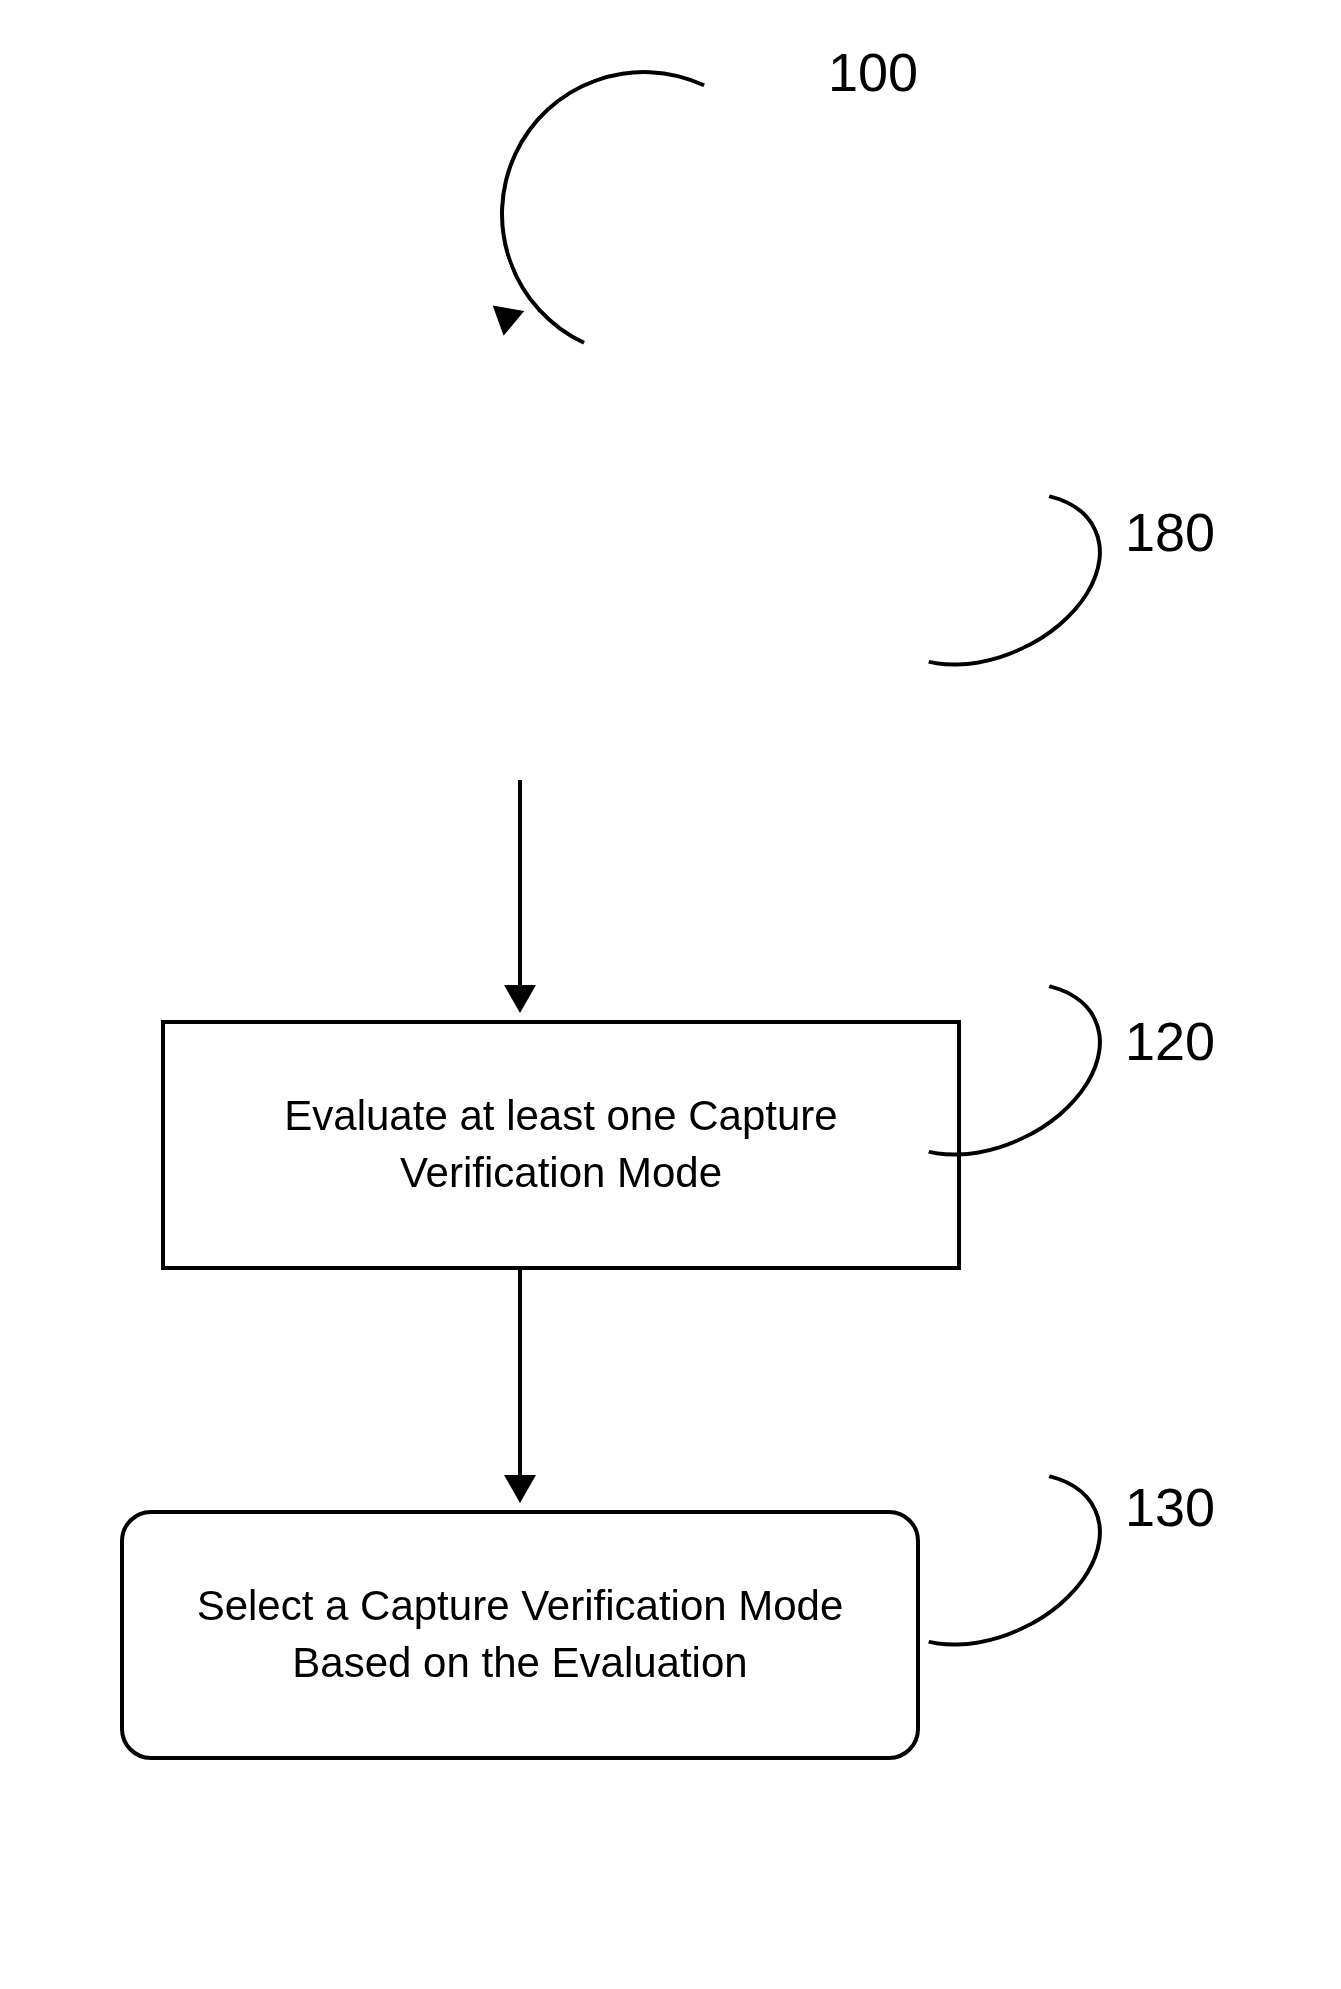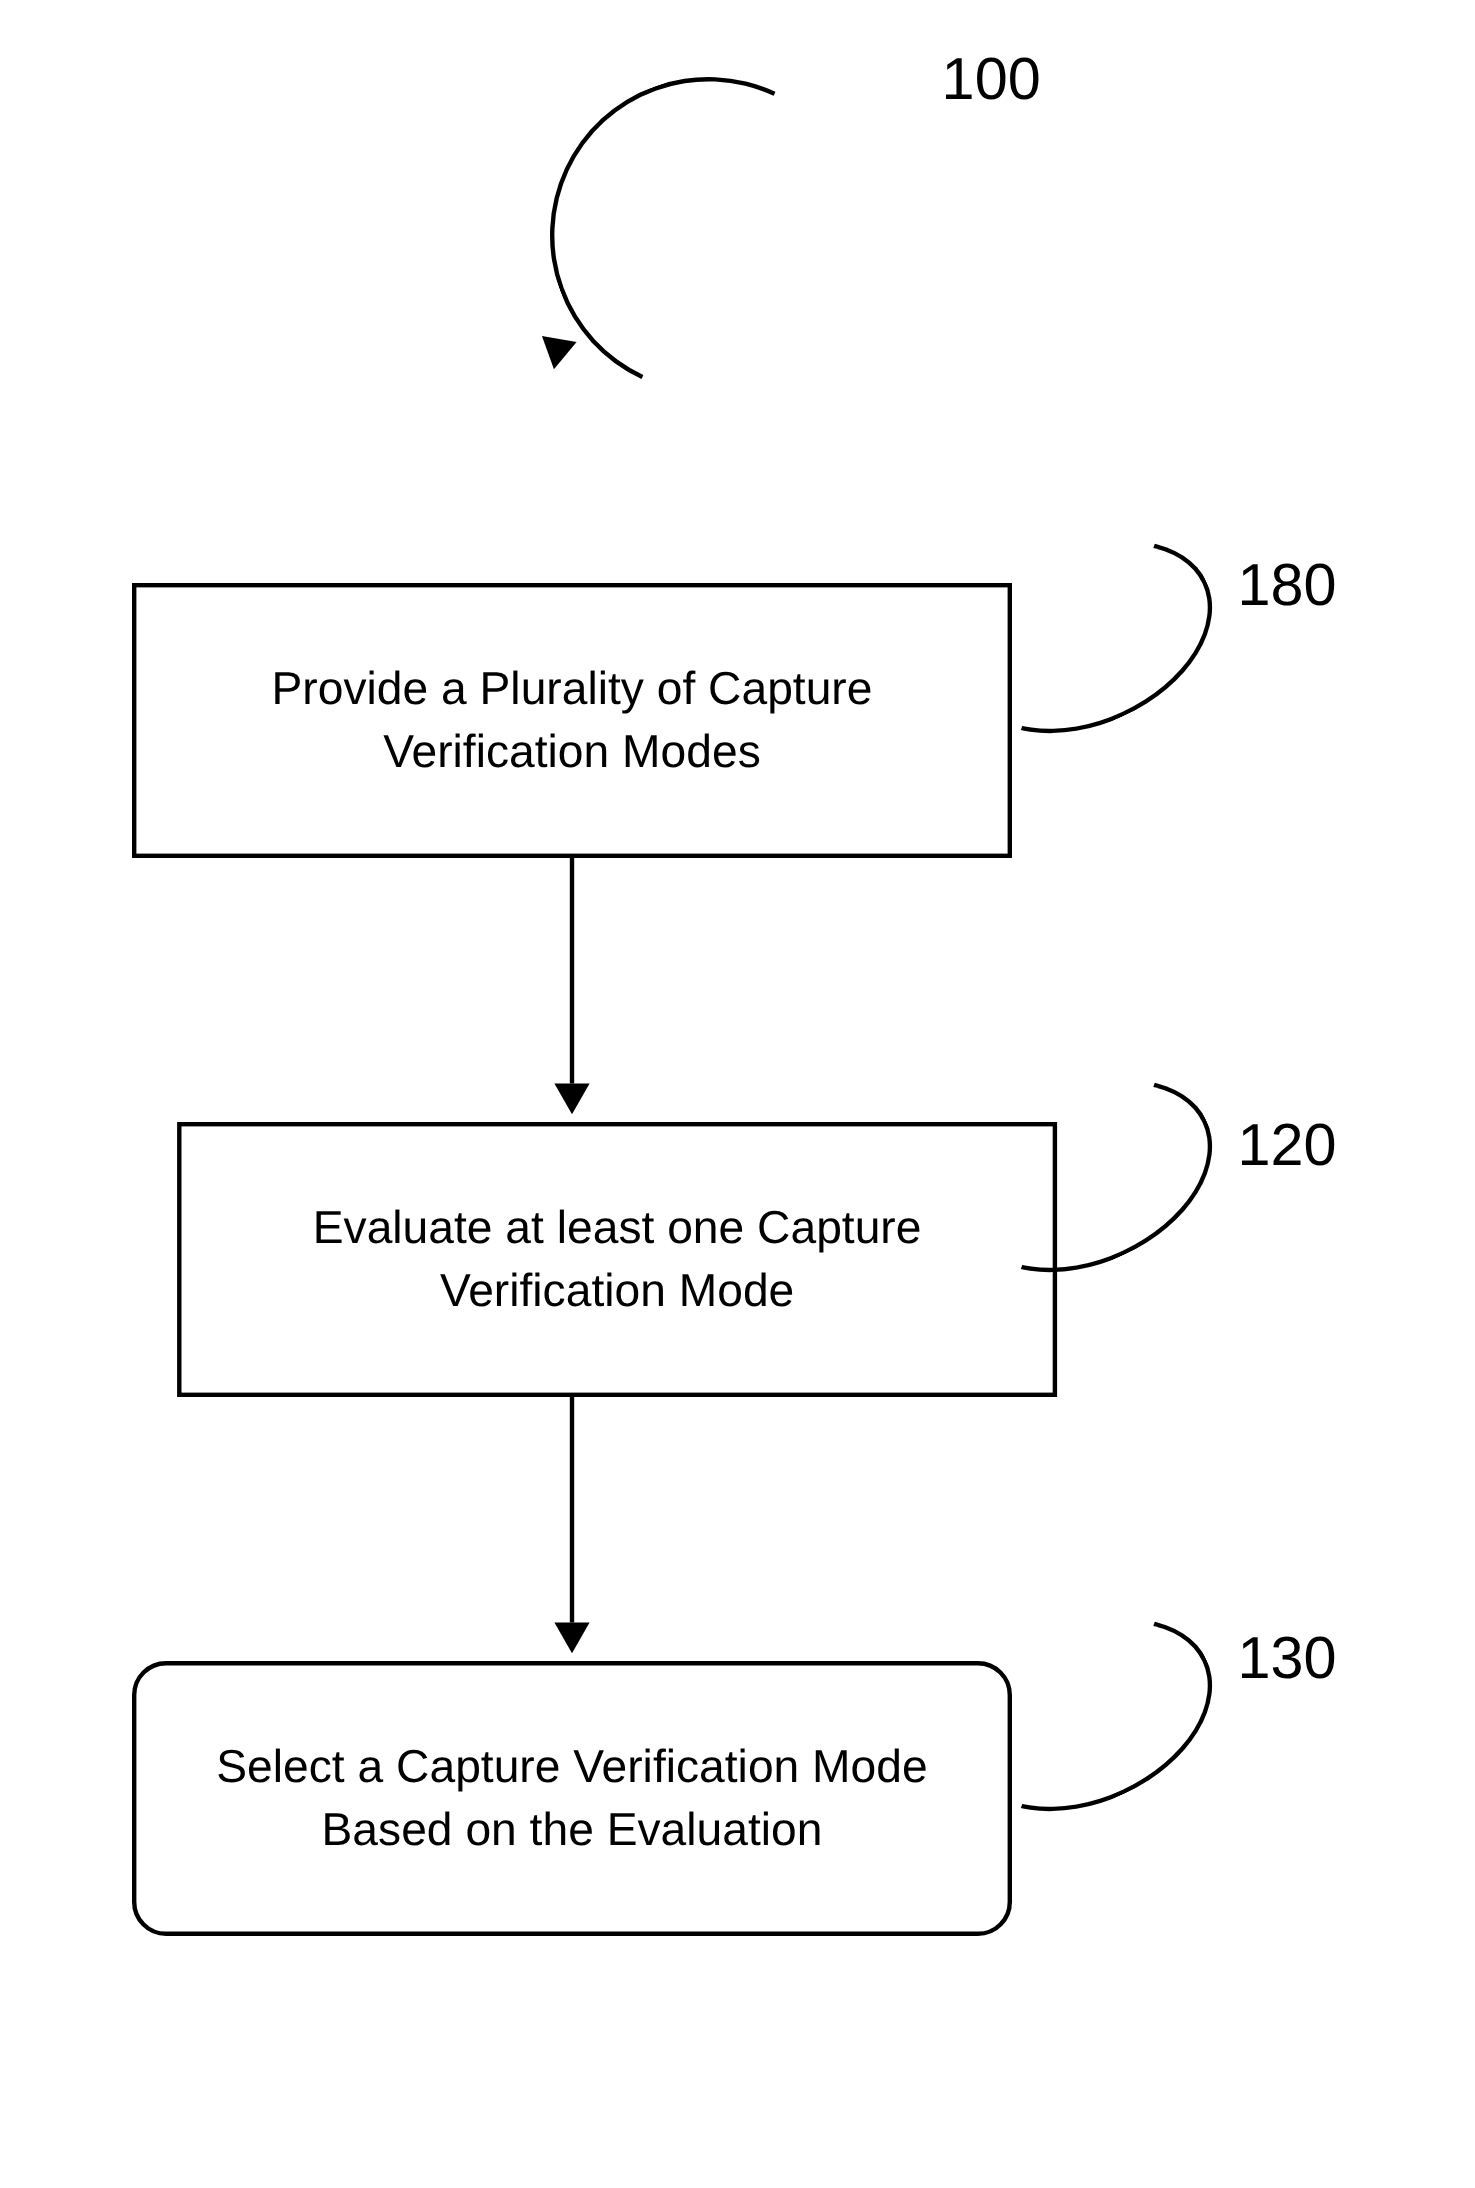--- a/index.html
+++ b/index.html
@@ -74,29 +74,25 @@
     border-top-color: transparent;
     border-radius: 50%;
     background: transparent;
   }
 </style>
 </head>
 <body>
 
 <div class="canvas">
 
-  <div class="label" style="left:856px; top:45px;text-align:center;">100</div>
+  <div class="label" style="left:828px; top:45px;text-align:center;">100</div>
 
   <div class="entry-curve" style="left:500px; top:70px; width:280px; height:280px;"></div>
   <div class="entry-arrowhead" style="left:490px; top:308px;"></div>
 
-  <div class="box" style="left:120px; top:530px; width:800px; height:250px;">
-    <span style="white-space:pre-line;">Provide a Plurality of Capture
-Verification Modes</span>
-  </div>
 
   <div class="callout" style="left:870px; top:500px; width:230px; height:150px; transform:rotate(-25deg);"></div>
   <div class="label" style="left:1125px; top:505px;">180</div>
 
   <div class="vline" style="left:518px; top:780px; height:205px;"></div>
   <div class="arrowhead-down" style="left:504px; top:985px;"></div>
 
   <div class="box" style="left:120px; top:1020px; width:800px; height:250px;margin-left:41px;">
     <span style="white-space:pre-line;">Evaluate at least one Capture
 Verification Mode</span>

